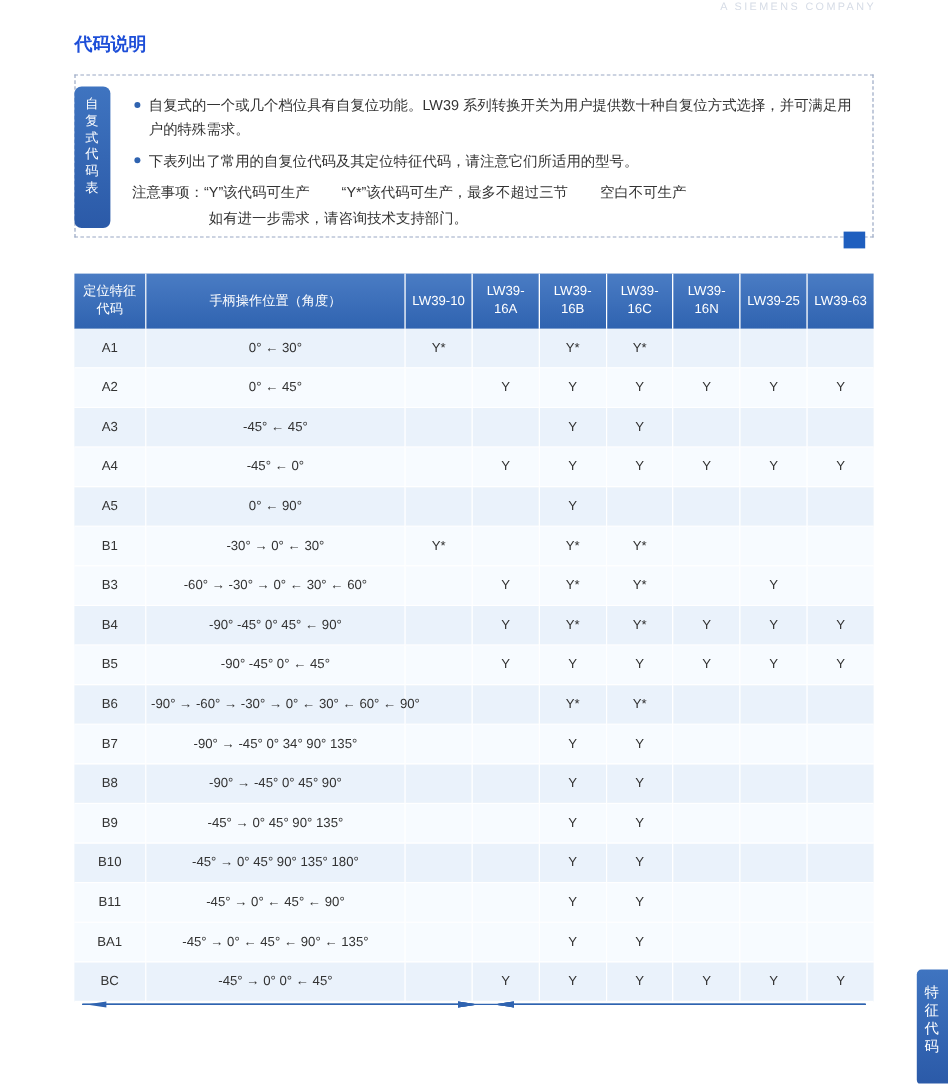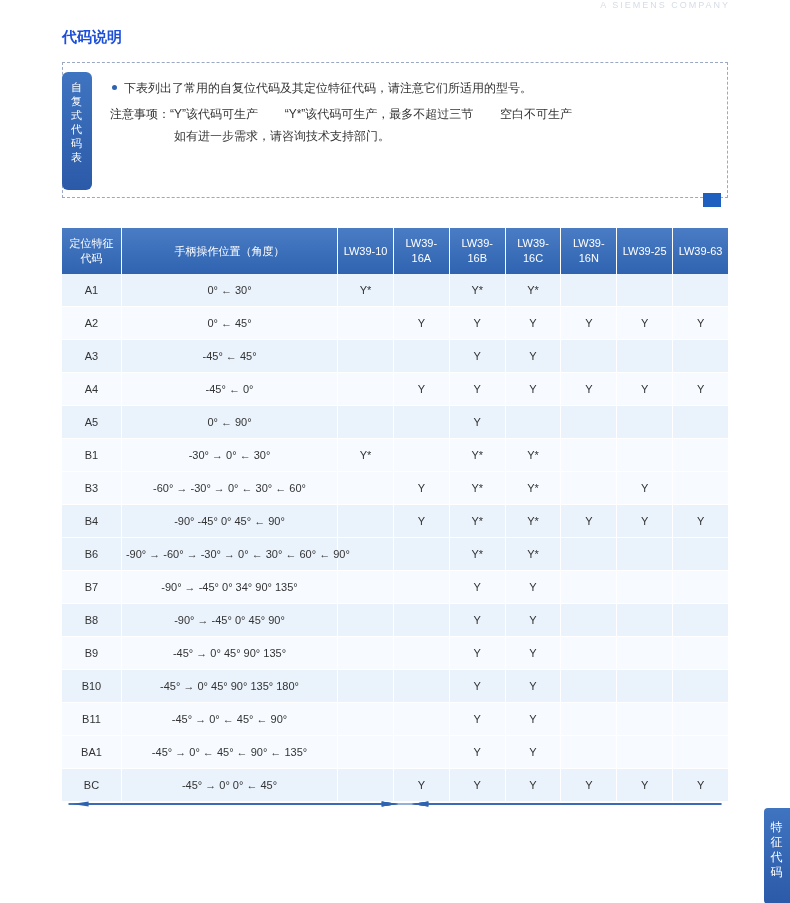--- a/index.html
+++ b/index.html
@@ -201,20 +201,21 @@
   <div class="note-tab">
     <span>自</span>
     <span>复</span>
     <span>式</span>
     <span>代</span>
     <span>码</span>
     <span>表</span>
   </div>
 
   <div class="note-content">
+    <div class="bullet-item">自复式的一个或几个档位具有自复位功能。LW39 系列转换开关为用户提供数十种自复位方式选择，并可满足用户的特殊需求。</div>
     <div class="bullet-item">下表列出了常用的自复位代码及其定位特征代码，请注意它们所适用的型号。</div>
     <div class="note-extra">注意事项：“Y”该代码可生产        “Y*”该代码可生产，最多不超过三节        空白不可生产</div>
     <div class="note-extra"><span class="indent"></span><span>如有进一步需求，请咨询技术支持部门。</span></div>
   </div>
 
   <div class="blue-square"></div>
 
   <div class="tbl-wrap">
     <table class="code-table">
       <thead>
@@ -319,20 +320,31 @@
             <td class="col-code">B4</td>
             <td class="col-pos"><span class="pos-inner">-90° -45° 0° 45° ← 90°</span></td>
             <td class="col-model"></td>
             <td class="col-model">Y</td>
             <td class="col-model">Y*</td>
             <td class="col-model">Y*</td>
             <td class="col-model">Y</td>
             <td class="col-model">Y</td>
             <td class="col-model">Y</td>
           </tr>
+          <tr class="row-odd">
+            <td class="col-code">B5</td>
+            <td class="col-pos"><span class="pos-inner">-90° -45° 0° ← 45°</span></td>
+            <td class="col-model"></td>
+            <td class="col-model">Y</td>
+            <td class="col-model">Y</td>
+            <td class="col-model">Y</td>
+            <td class="col-model">Y</td>
+            <td class="col-model">Y</td>
+            <td class="col-model">Y</td>
+          </tr>
           <tr class="row-even">
             <td class="col-code">B6</td>
             <td class="col-pos"><span class="pos-inner">-90° → -60° → -30° → 0° ← 30° ← 60° ← 90°</span><span class="ar">
                 <svg width="100%" height="7" viewBox="0 0 200 7" preserveAspectRatio="none">
                   <line x1="2" y1="3" x2="96" y2="3" stroke="#2f63b0" stroke-width="1"></line>
                   <polygon points="96,0.5 101,3 96,5.5" fill="#2f63b0"></polygon>
                   <line x1="198" y1="3" x2="110" y2="3" stroke="#2f63b0" stroke-width="1"></line>
                   <polygon points="110,0.5 105,3 110,5.5" fill="#2f63b0"></polygon>
                 </svg>
               </span></td>

